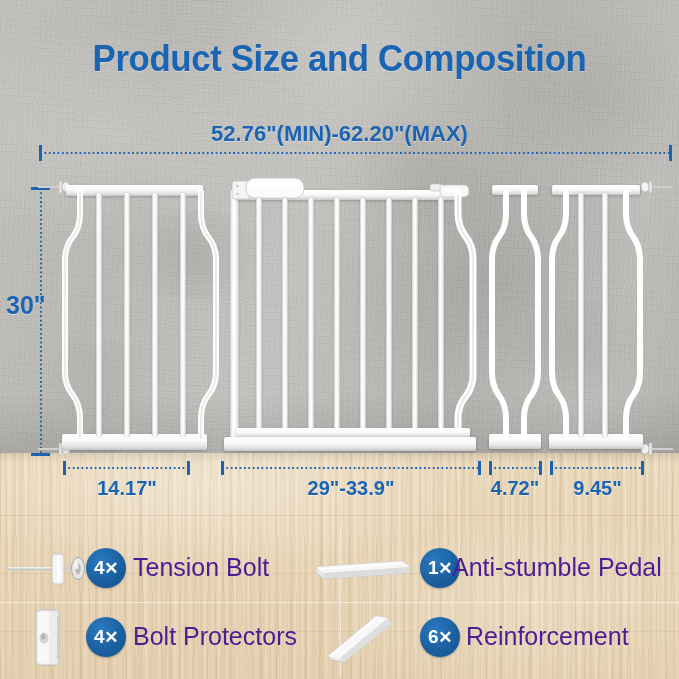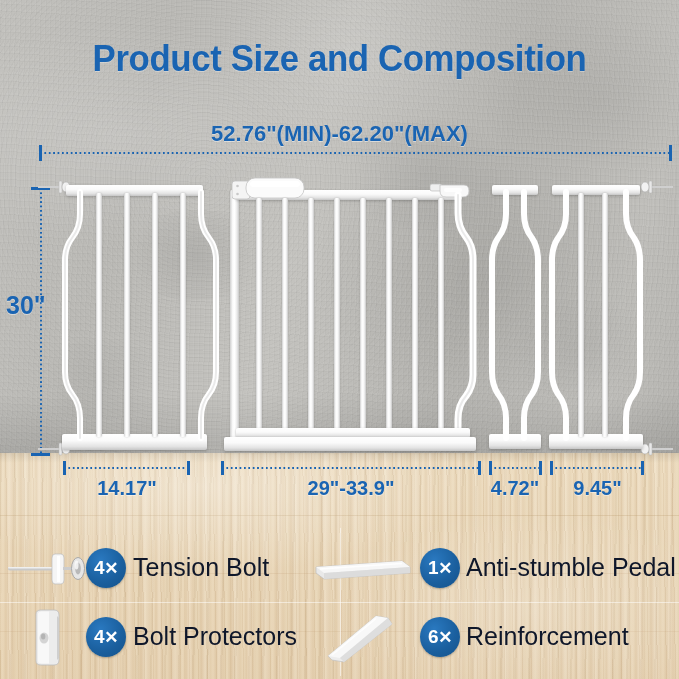--- a/index.html
+++ b/index.html
@@ -130,21 +130,21 @@
     border-radius: 50%;
     background: radial-gradient(circle at 36% 30%, #2a79c0 0%, #1a5f9e 58%, #14528b 100%);
     color: #fff;
     font-weight: bold;
     display: flex; align-items: center; justify-content: center;
     letter-spacing: -0.5px;
     box-shadow: 0 1px 2px rgba(0,0,0,.25);
   }
   .acc-label {
     position: absolute;
-    color: #0f172a;
+    color: #4c1d95;
     font-family: "Liberation Sans", sans-serif;
     white-space: nowrap;
   }
   .acc-icon { position: absolute; }
   .acc-icon svg { display: block; overflow: visible; }
 </style>
 </head>
 <body>
 
 <div id="stage">
@@ -362,21 +362,21 @@
           <path d="M4 10 L90 4 L98 10 L98 16 L12 22 L4 16 Z" fill="#e9e9e9" stroke="#bfbfbf" stroke-width=".7"></path>
           <path d="M4 10 L90 4 L98 10 L12 16 Z" fill="#f7f7f7"></path>
           <path d="M12 16 L98 10 L98 16 L12 22 Z" fill="#dcdcdc"></path>
           <path d="M8 12 L90 6.5" stroke="#ffffff" stroke-width="1.4" opacity=".9"></path>
         </svg>
       </div>
       <div class="badge" style="left:420px;top:548px;width:40px;height:40px;font-size:19px;">
         <span>1</span>
           <span style="font-size:17px;">✕</span>
       </div>
-      <div class="acc-label" style="left:466px;top:553px;font-size:25px;">Anti-stumble Pedal</div>
+      <div class="acc-label" style="left:452px;top:553px;font-size:25px;">Anti-stumble Pedal</div>
     </div>
 
     <div>
       <div class="acc-icon" style="left:28px;top:610px;">
         <svg width="46" height="56" viewBox="0 0 46 56">
           <path d="M8 4 Q8 0 13 0 L26 0 Q31 0 31 5 L31 50 Q31 55 26 55 L13 55 Q8 55 8 51 Z" fill="#ececec" stroke="#bdbdbd" stroke-width=".8"></path>
           <path d="M10 4 Q10 1.5 13.5 1.5 L21 1.5 L21 53.5 L13.5 53.5 Q10 53.5 10 51 Z" fill="#fafafa" opacity=".85"></path>
           <ellipse cx="16" cy="28" rx="4.5" ry="5.5" fill="#d4d4d4"></ellipse>
           <ellipse cx="15.2" cy="26.5" rx="2.2" ry="3" fill="#b4b4b4"></ellipse>
           <path d="M29 6 L31 8 L31 48 L29 50 Z" fill="#cfcfcf"></path>

